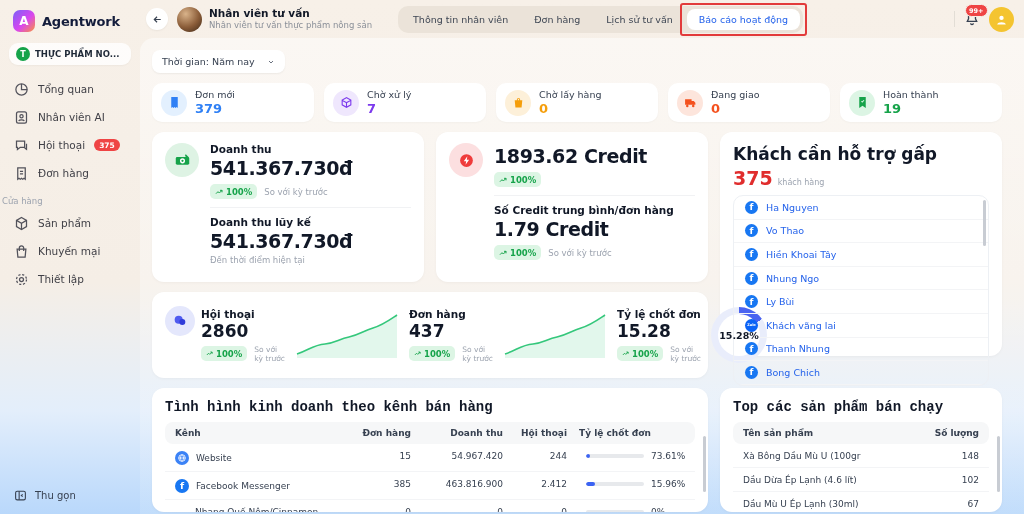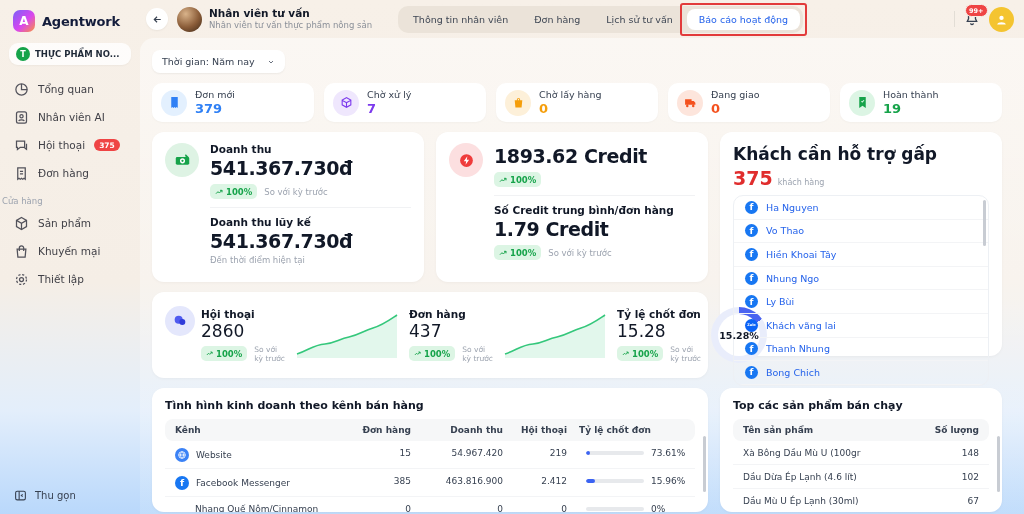--- a/index.html
+++ b/index.html
@@ -82,29 +82,29 @@
   .cust-item { display:flex; align-items:center; gap:8px; padding:4.8px 11px; border-bottom:1px solid #f3f4f6; font-size:9.5px; color:#2563eb; cursor:pointer; }
   .cust-item:last-child { border-bottom:none; }
   .fb-ico { width:13px; height:13px; border-radius:50%; background:#1877f2; color:#fff; font-size:9px; font-weight:bold; display:flex; align-items:center; justify-content:center; flex:none; }
   .zalo-ico { width:13px; height:13px; border-radius:50%; background:#0b63f6; color:#fff; font-size:3.5px; font-weight:bold; display:flex; align-items:center; justify-content:center; flex:none; }
   .scroll-thumb { position:absolute; right:2px; top:4px; width:3px; height:46px; border-radius:2px; background:#c8ccd3; }
 
   .conv-card { background:#fff; border-radius:12px; padding:10px 13px; height:86px; display:flex; align-items:center; gap:6px; box-shadow:0 1px 3px rgba(0,0,0,.04); }
   .conv-ico { width:30px; height:30px; border-radius:50%; background:#e4e7fc; display:flex; align-items:center; justify-content:center; flex:none; align-self:flex-start; margin-top:4px; }
   .metric { min-width:84px; }
   .metric-label { font-size:10.5px; font-weight:bold; color:#111827; white-space:nowrap; }
-  .metric-value { font-size:17px; font-weight:normal; color:#111827; margin-top:1px; }
+  .metric-value { font-size:17px; font-weight:bold; color:#111827; margin-top:1px; }
   .metric-note { font-size:7.5px; color:#9ca3af; width:44px; line-height:1.2; }
   .spark { width:104px; height:46px; flex:none; margin:0 4px; }
   .donut { width:56px; height:56px; border-radius:50%; position:relative; flex:none; margin-left:4px; }
   .donut::after { content:""; position:absolute; inset:7px; background:#fff; border-radius:50%; }
   .donut-label { position:absolute; inset:0; display:flex; align-items:center; justify-content:center; font-size:9.5px; font-weight:bold; color:#111827; z-index:1; }
 
   .table-card { background:#fff; border-radius:12px; padding:11px 13px; height:124px; overflow:hidden; position:relative; box-shadow:0 1px 3px rgba(0,0,0,.04); }
-  .card-title { font-size:11px; font-weight:bold; color:#111827; }
+  .card-title { font-size:14px; font-weight:bold; color:#111827;font-family:Liberation Mono, monospace; }
   .thead { display:flex; align-items:center; background:#f6f7f8; border-radius:8px; padding:6px 10px; font-size:9px; font-weight:bold; color:#374151; margin-top:7px; }
   .trow { display:flex; align-items:flex-start; padding:6.5px 10px; font-size:9px; color:#374151; border-bottom:1px solid #f3f4f6; }
   .c-name { flex:1; display:flex; align-items:center; gap:7px; min-width:0; }
   .c-name.indent { padding-left:20px; }
   .c-num { width:62px; text-align:right; }
   .c-rev { width:92px; text-align:right; }
   .c-conv { width:64px; text-align:right; }
   .c-rate { width:118px; display:flex; align-items:center; gap:7px; justify-content:flex-end; }
   .rate-track { width:58px; height:4px; border-radius:3px; background:#e7e9ec; overflow:hidden; }
   .rate-fill { height:100%; border-radius:3px; background:#3b63f3; }
@@ -441,21 +441,21 @@
             <span class="globe-ico">
               <svg width="10" height="10" viewBox="0 0 24 24" fill="none" stroke="#fff" stroke-width="2">
                   <circle cx="12" cy="12" r="8"></circle>
                   <path d="M4 12h16M12 4c-5 5.3-5 10.7 0 16 5-5.3 5-10.7 0-16z"></path>
                 </svg>
             </span>
             <span>Website</span>
           </div>
           <div class="c-num">15</div>
           <div class="c-rev">54.967.420</div>
-          <div class="c-conv">219</div>
+          <div class="c-conv">244</div>
           <div class="c-rate">
               <div class="rate-track">
                 <div class="rate-fill" style="width: 6.15%;"></div>
               </div>
               <span class="rate-text">73.61%</span>
             </div>
         </div>
         <div class="trow">
           <div class="c-name">
             <span class="fb-ico2">f</span>

